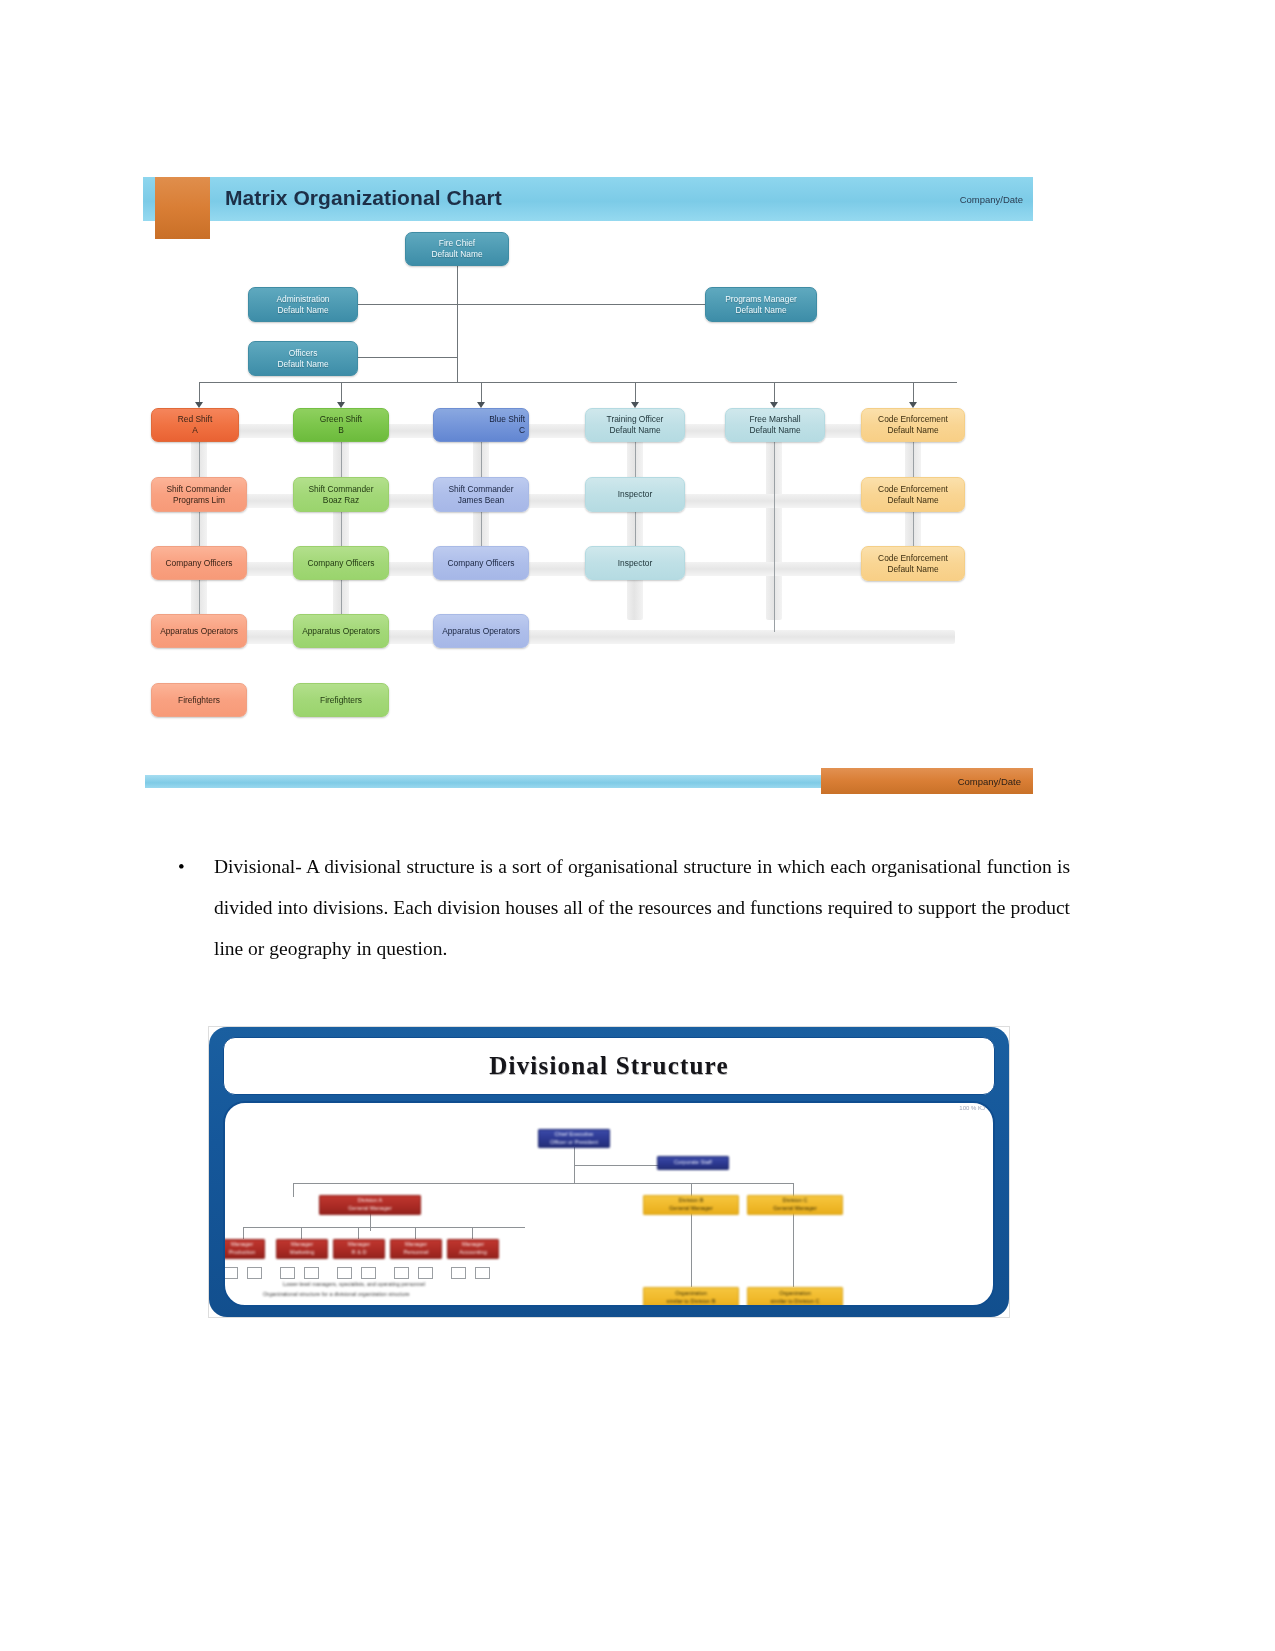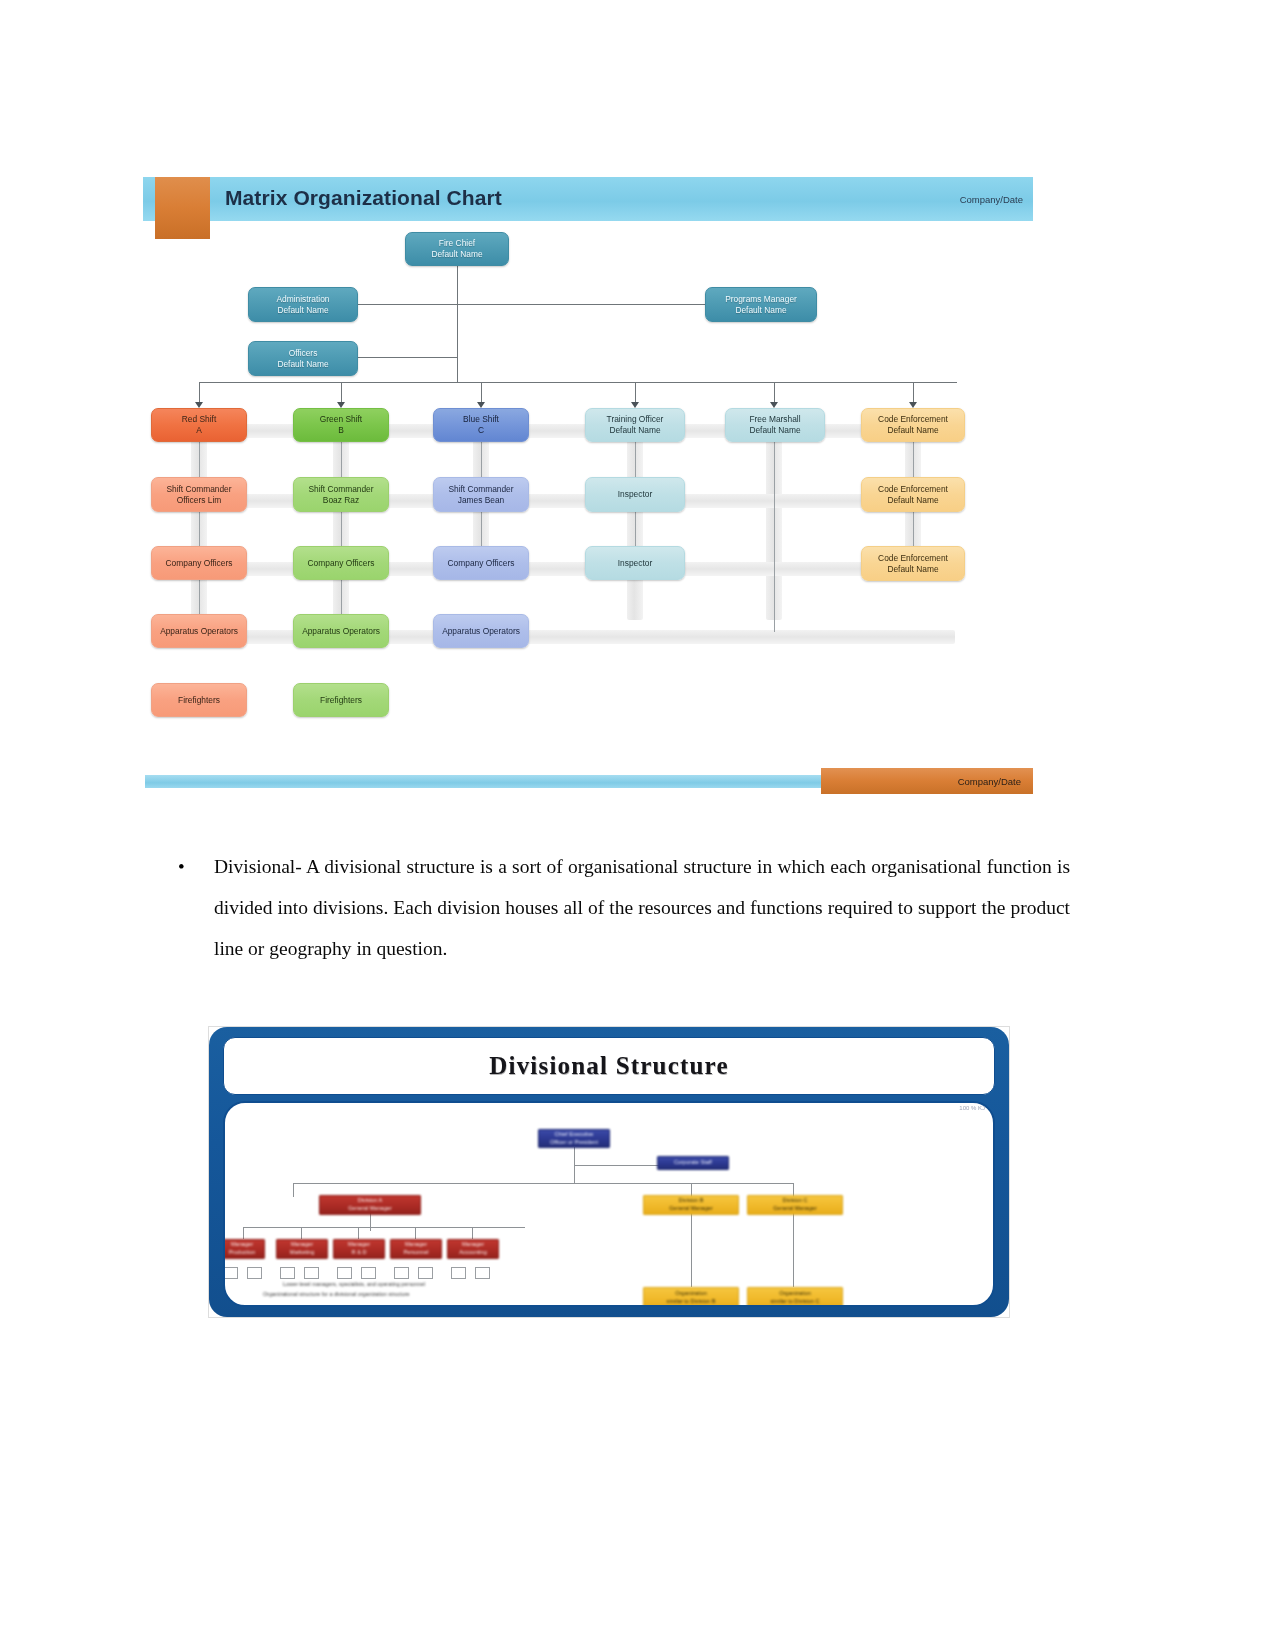--- a/index.html
+++ b/index.html
@@ -409,27 +409,27 @@
       <div class="node n-teal" style="left:105px; top:117px; width:110px; height:35px;">
         <span>Officers</span>
         <span>Default Name</span>
       </div>
 
       <div class="node n-teal" style="left:562px; top:63px; width:112px; height:35px;">
         <span>Programs Manager</span>
         <span>Default Name</span>
       </div>
 
-      <div class="node n-red-top" style="left:8px; top:184px; width:96px; height:34px;">
+      <div class="node n-red-top" style="left:8px; top:184px; width:88px; height:34px;">
         <span>Red Shift</span>
         <span>A</span>
       </div>
       <div class="node n-red" style="left:8px; top:253px; width:96px; height:35px;">
         <span>Shift Commander</span>
-        <span>Officers Lim</span>
+        <span>Programs Lim</span>
       </div>
       <div class="node n-red" style="left:8px; top:322px; width:96px; height:34px;">
         <span>Company Officers</span>
       </div>
       <div class="node n-red" style="left:8px; top:390px; width:96px; height:34px;">
         <span>Apparatus Operators</span>
       </div>
       <div class="node n-red" style="left:8px; top:459px; width:96px; height:34px;">
         <span>Firefighters</span>
       </div>
@@ -445,21 +445,21 @@
       <div class="node n-green" style="left:150px; top:322px; width:96px; height:34px;">
         <span>Company Officers</span>
       </div>
       <div class="node n-green" style="left:150px; top:390px; width:96px; height:34px;">
         <span>Apparatus Operators</span>
       </div>
       <div class="node n-green" style="left:150px; top:459px; width:96px; height:34px;">
         <span>Firefighters</span>
       </div>
 
-      <div class="node n-blue-top" style="left:290px; top:184px; width:96px; height:34px;">
+      <div class="node n-blue-top" style="left:290px; top:184px; width:96px; height:34px;align-items:flex-end;">
         <span>Blue Shift</span>
         <span>C</span>
       </div>
       <div class="node n-blue" style="left:290px; top:253px; width:96px; height:35px;">
         <span>Shift Commander</span>
         <span>James Bean</span>
       </div>
       <div class="node n-blue" style="left:290px; top:322px; width:96px; height:34px;">
         <span>Company Officers</span>
       </div>

